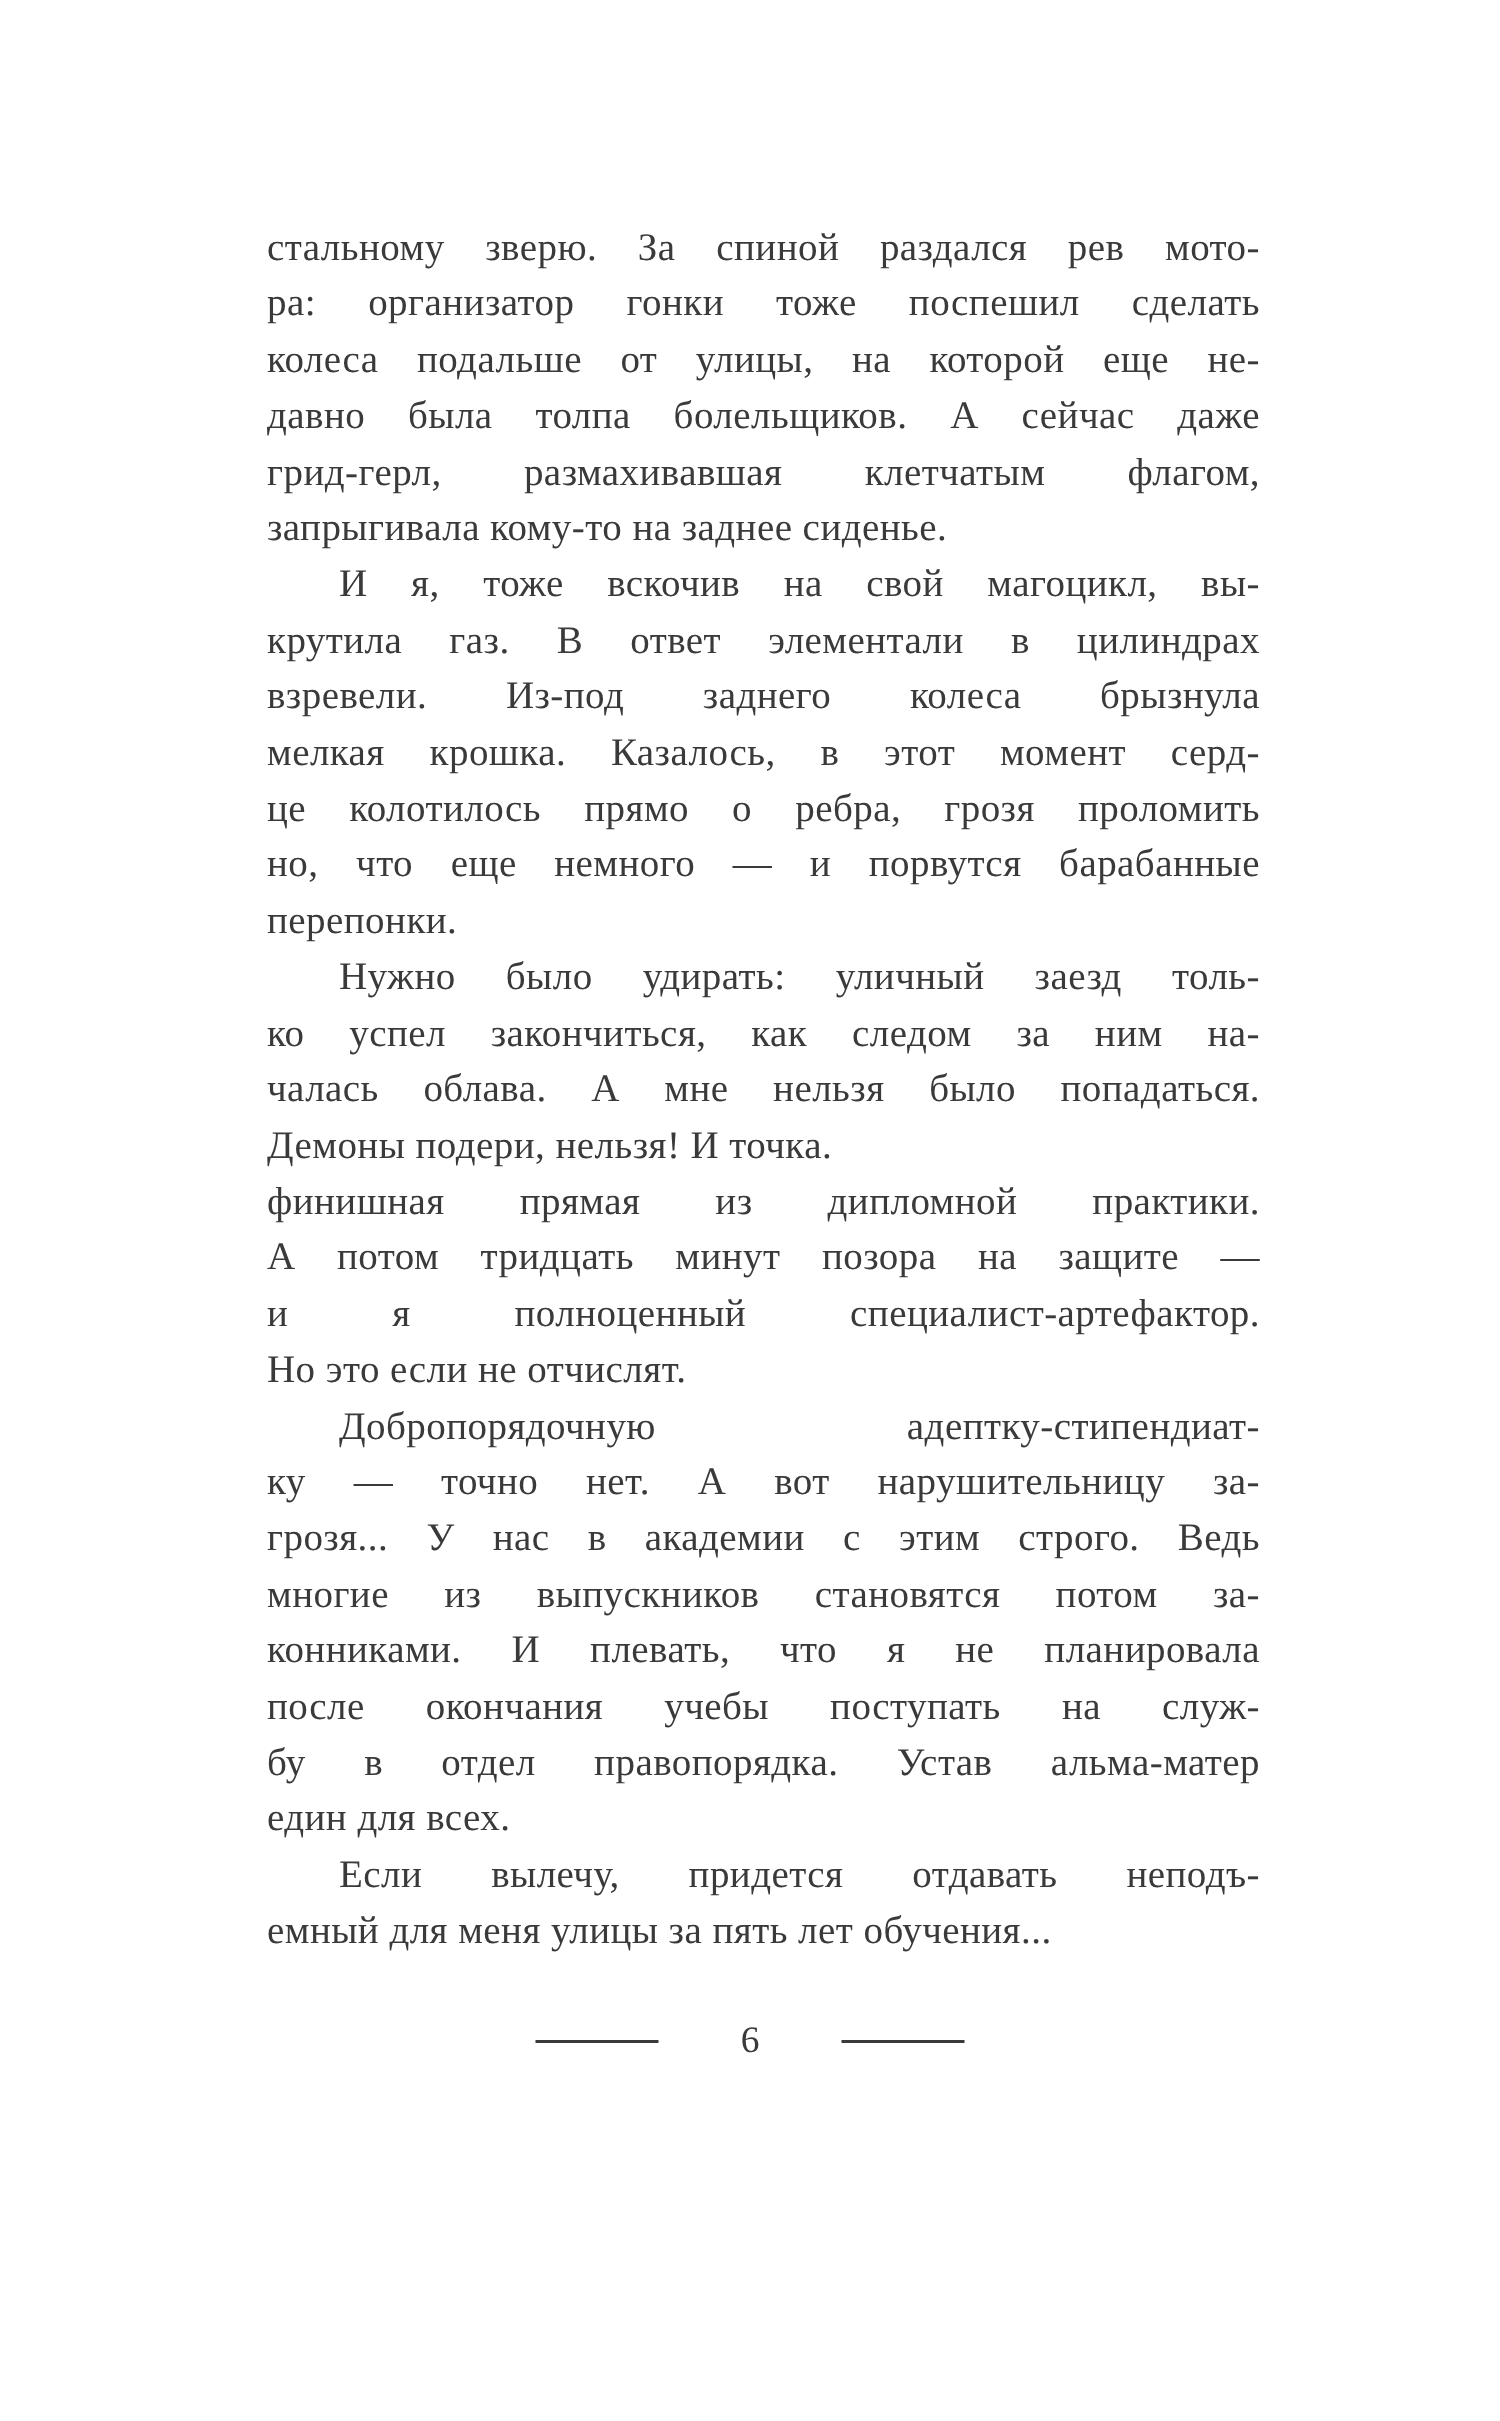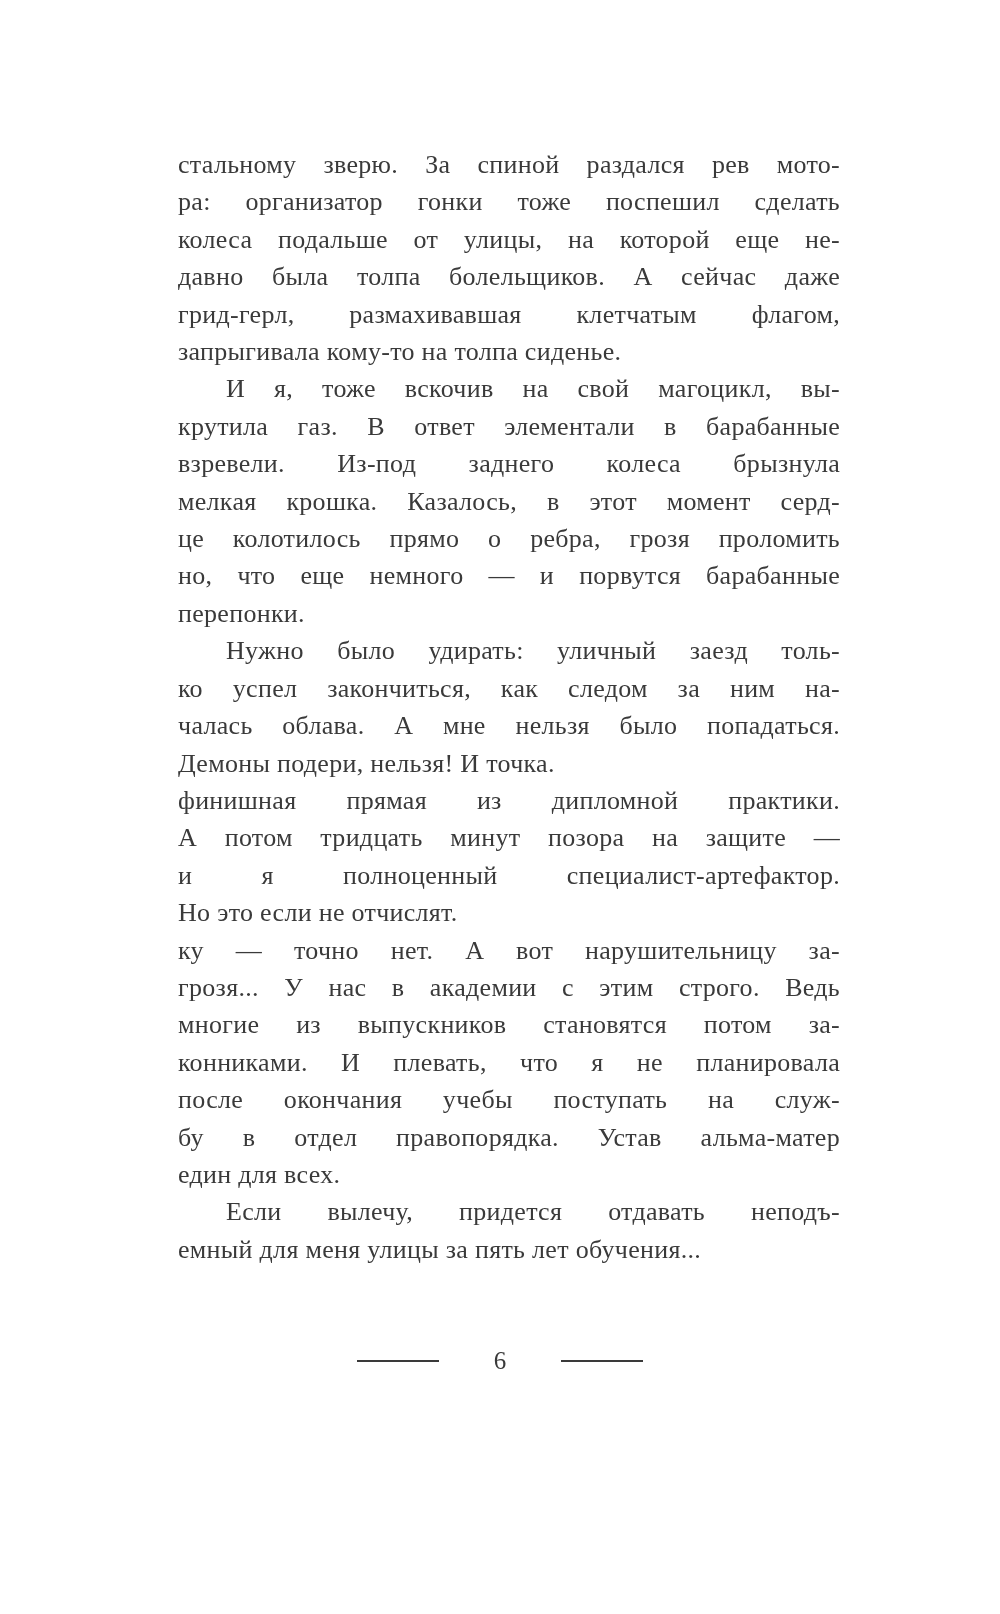--- a/index.html
+++ b/index.html
@@ -73,26 +73,26 @@
 <div class="page">
 
   <div class="text-block">
 
     <p class="para">
       <span class="line">стальному зверю. За спиной раздался рев мото-</span>
       <span class="line">ра: организатор гонки тоже поспешил сделать</span>
       <span class="line">колеса подальше от улицы, на которой еще не-</span>
       <span class="line">давно была толпа болельщиков. А сейчас даже</span>
       <span class="line">грид-герл, размахивавшая клетчатым флагом,</span>
-      <span class="line last">запрыгивала кому-то на толпа сиденье.</span>
+      <span class="line last">запрыгивала кому-то на заднее сиденье.</span>
     </p>
 
     <p class="para">
       <span class="line indent">И я, тоже вскочив на свой магоцикл, вы-</span>
-      <span class="line">крутила газ. В ответ элементали в барабанные</span>
+      <span class="line">крутила газ. В ответ элементали в цилиндрах</span>
       <span class="line">взревели. Из-под заднего колеса брызнула</span>
       <span class="line">мелкая крошка. Казалось, в этот момент серд-</span>
       <span class="line">це колотилось прямо о ребра, грозя проломить</span>
       <span class="line">но, что еще немного — и порвутся барабанные</span>
       <span class="line last">перепонки.</span>
     </p>
 
     <p class="para">
       <span class="line indent">Нужно было удирать: уличный заезд толь-</span>
       <span class="line">ко успел закончиться, как следом за ним на-</span>
@@ -101,20 +101,21 @@
     </p>
 
     <p class="para">
       <span class="line">финишная прямая из дипломной практики.</span>
       <span class="line">А потом тридцать минут позора на защите —</span>
       <span class="line">и я полноценный специалист-артефактор.</span>
       <span class="line last">Но это если не отчислят.</span>
     </p>
 
     <p class="para">
+      <span class="line indent">Добропорядочную адептку-стипендиат-</span>
       <span class="line">ку — точно нет. А вот нарушительницу за-</span>
       <span class="line">грозя... У нас в академии с этим строго. Ведь</span>
       <span class="line">многие из выпускников становятся потом за-</span>
       <span class="line">конниками. И плевать, что я не планировала</span>
       <span class="line">после окончания учебы поступать на служ-</span>
       <span class="line">бу в отдел правопорядка. Устав альма-матер</span>
       <span class="line last">един для всех.</span>
     </p>
 
     <p class="para">

